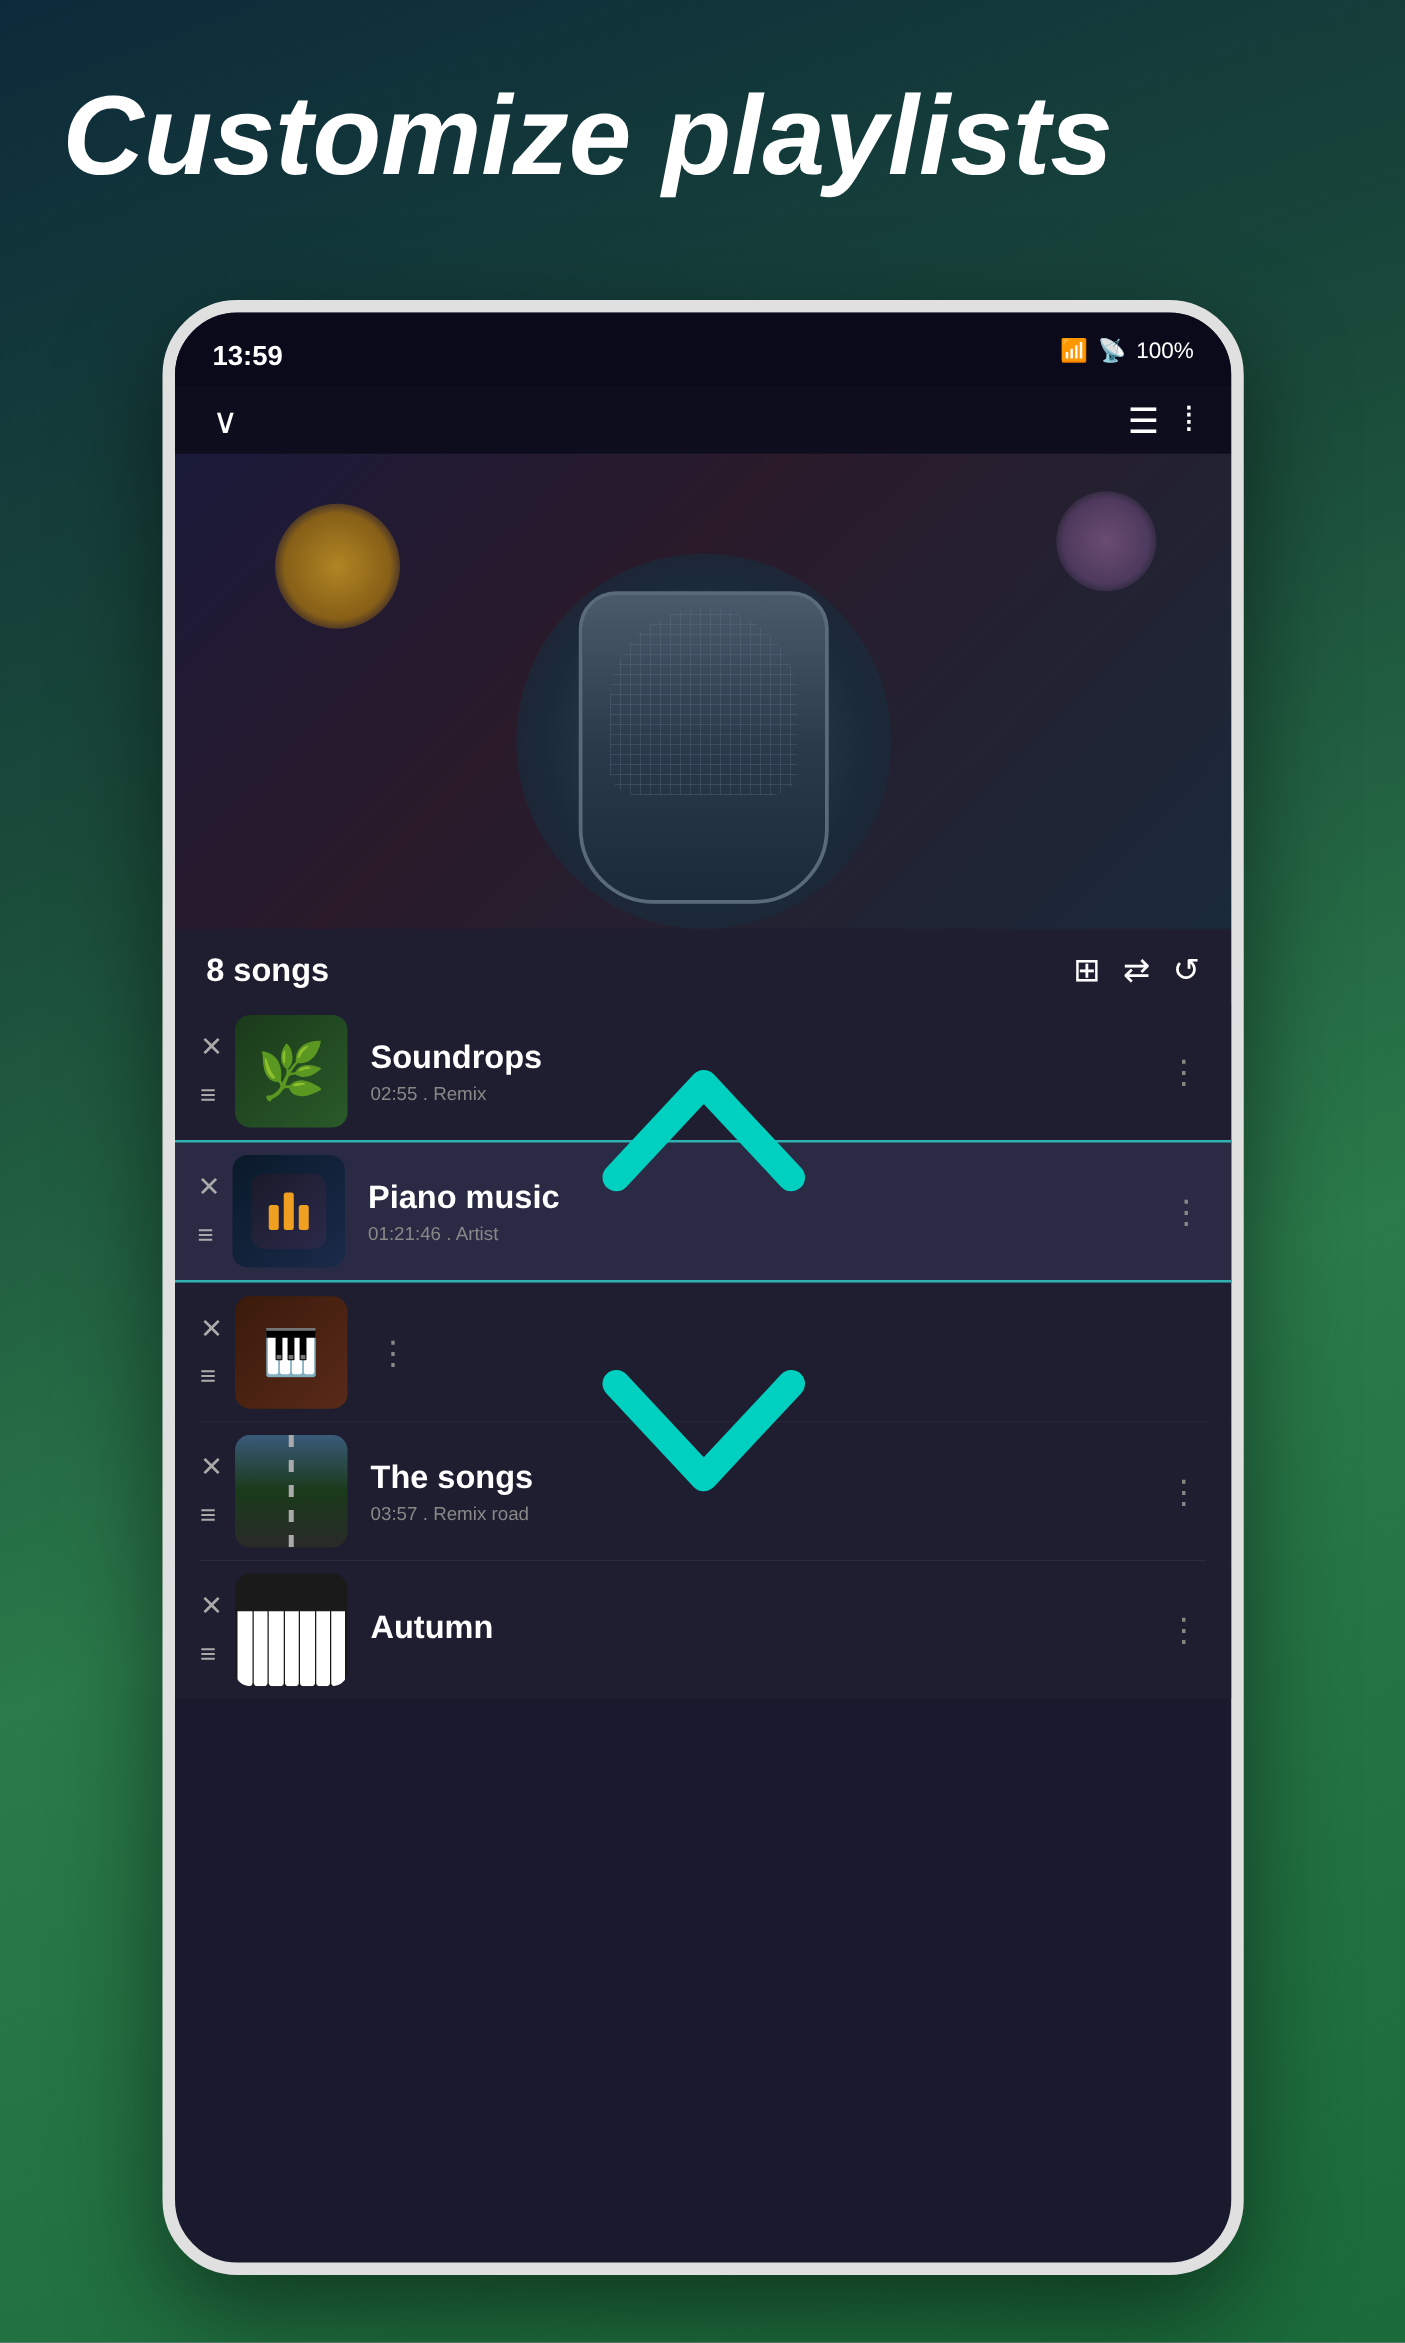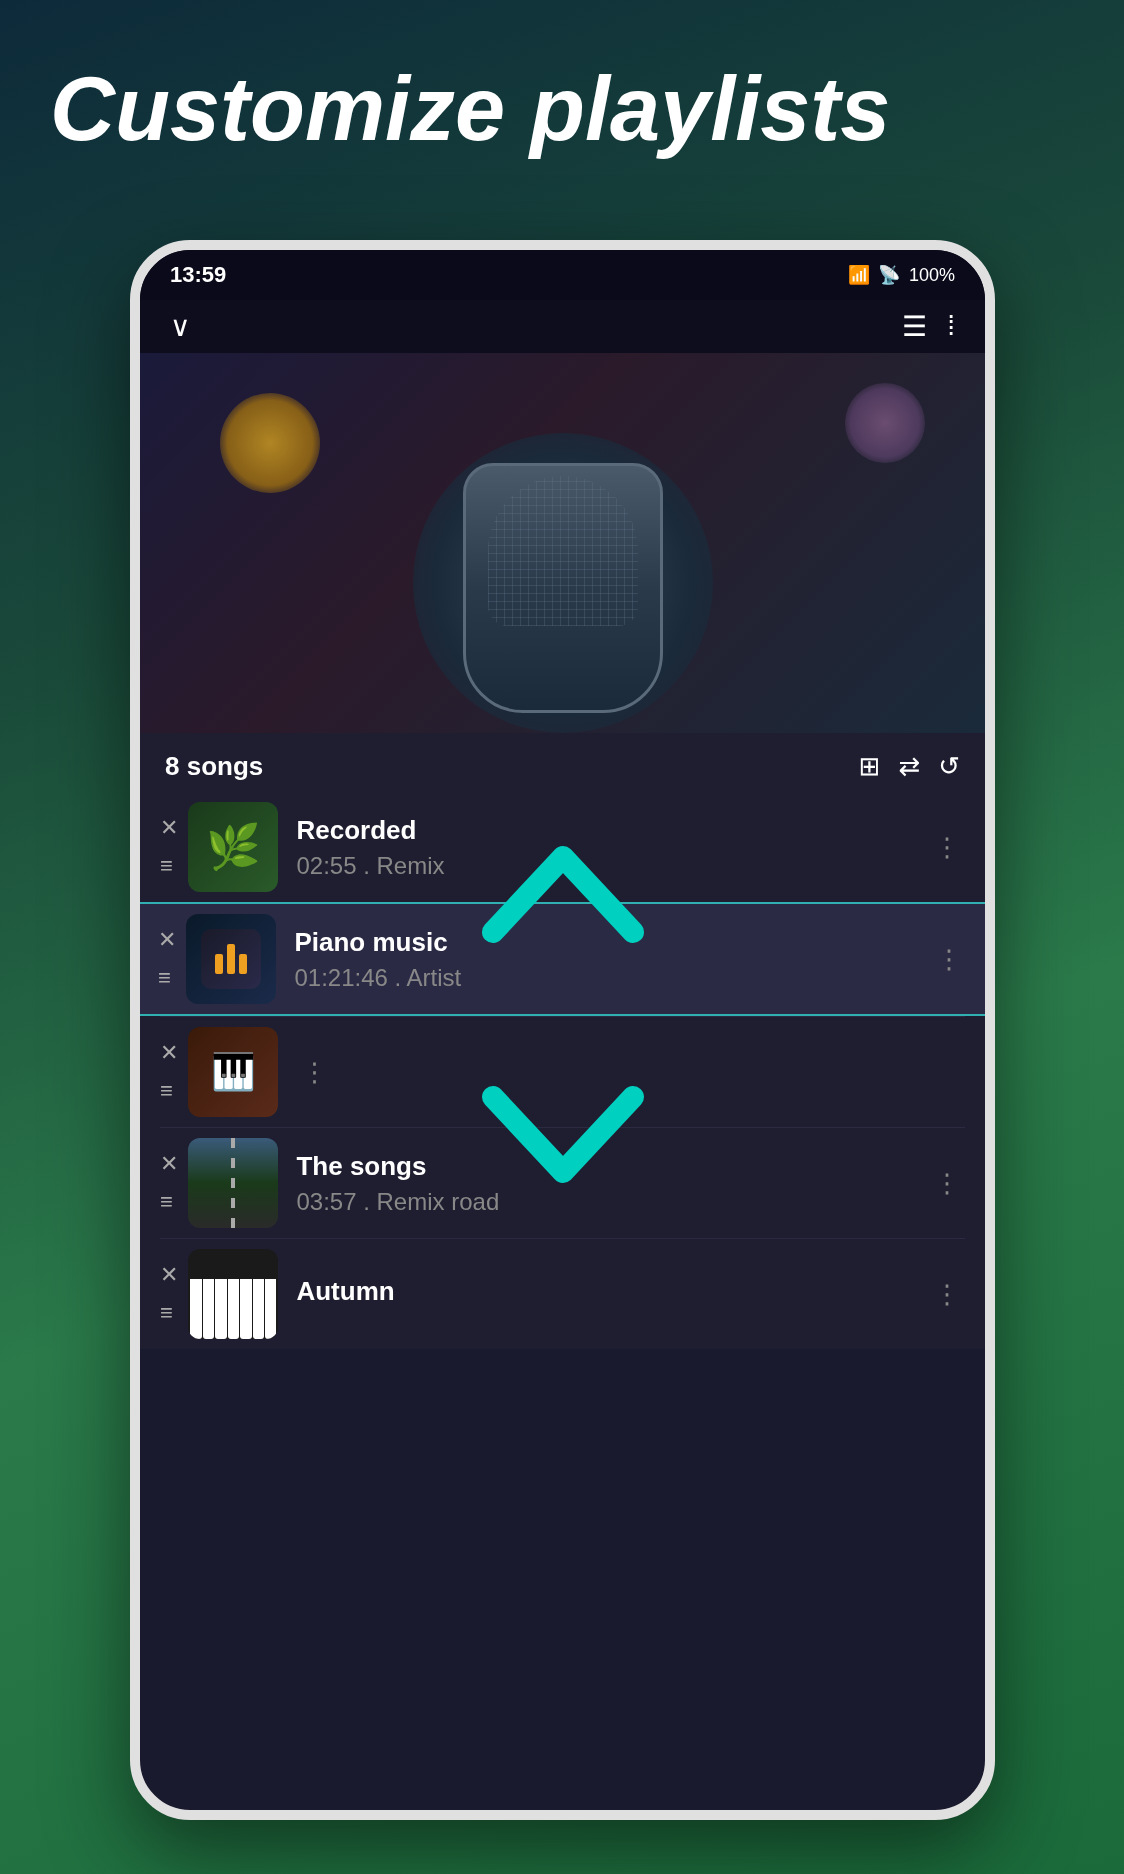--- a/index.html
+++ b/index.html
@@ -46,20 +46,21 @@
       justify-content: space-between;
       align-items: center;
       padding: 12px 30px;
       background: #0a0a1a;
     }
 
     .status-time {
       color: white;
       font-size: 22px;
       font-weight: 600;
+      margin-top: 10px;
     }
 
     .status-icons {
       display: flex;
       align-items: center;
       gap: 8px;
       color: white;
       font-size: 18px;
     }
 
@@ -255,21 +256,21 @@
 
     .song-title {
       color: white;
       font-size: 26px;
       font-weight: 600;
       margin-bottom: 6px;
     }
 
     .song-meta {
       color: #888;
-      font-size: 24px;
+      font-size: 15px;
     }
 
     .song-more {
       color: #888;
       font-size: 26px;
       padding: 5px;
     }
 
     .separator-line {
       height: 1px;
@@ -390,21 +391,21 @@
       </div>
     </div>
 
     <div class="song-item" style="position:relative;">
       <div class="song-item-left">
         <span class="close-btn">✕</span>
         <span class="drag-handle">≡</span>
       </div>
       <div class="song-thumb nature-leaf">🌿</div>
       <div class="song-info">
-        <div class="song-title">Recorded</div>
+        <div class="song-title">Soundrops</div>
         <div class="song-meta">
           <span>02:55</span> . <span>Remix</span>
         </div>
       </div>
       <span class="song-more">⋮</span>
     </div>
 
     <div style="position:relative; height:0; z-index:20; overflow:visible;">
       <div style="position:absolute; left:50%; top:-60px; transform:translateX(-50%);">
         <svg width="180" height="110" viewBox="0 0 180 110">

